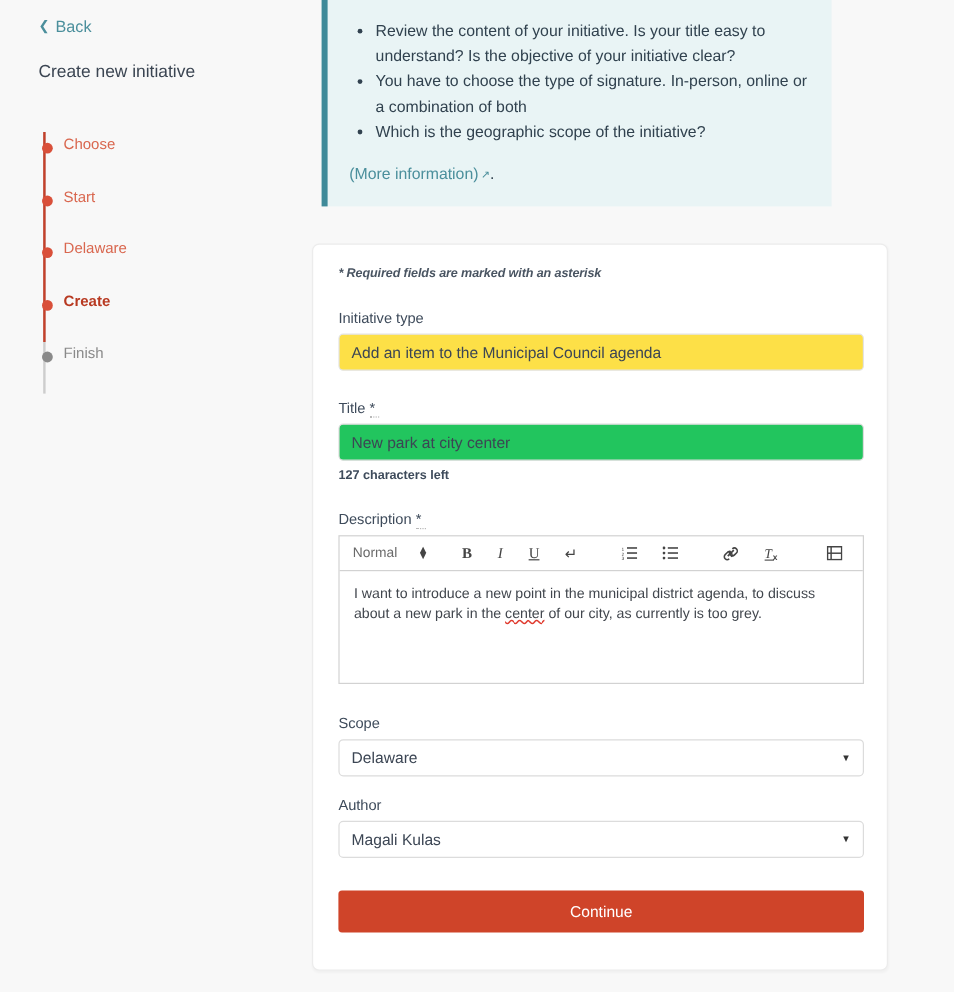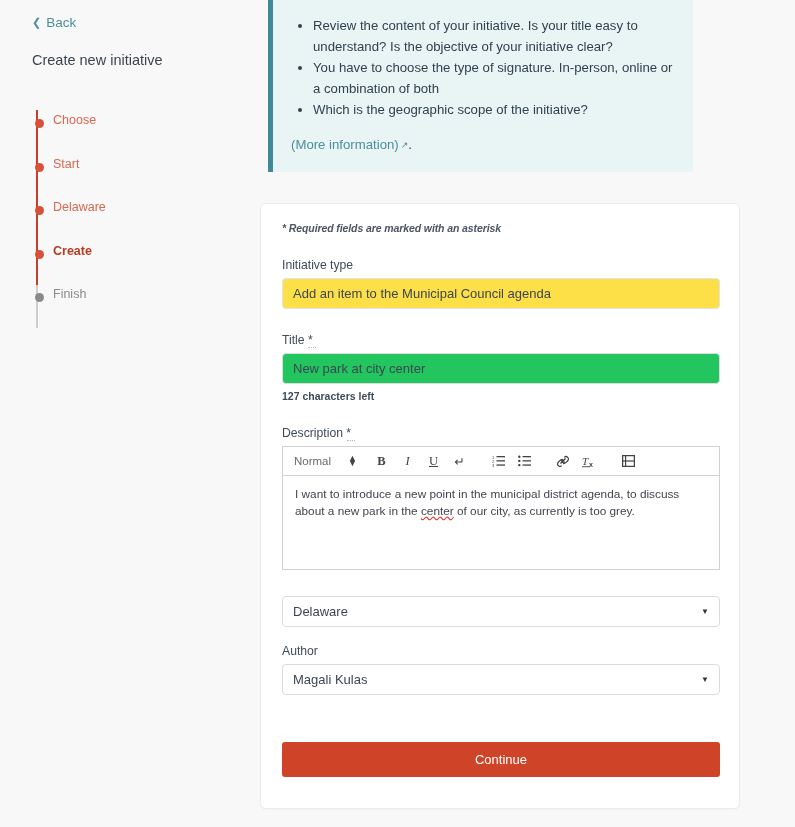--- a/index.html
+++ b/index.html
@@ -133,21 +133,21 @@
   .editor {
     width: 438px;
     border: 1px solid #d2d2d2;
     background: #fff;
   }
   .editor-toolbar {
     height: 29px;
     border-bottom: 1px solid #d2d2d2;
     display: flex; align-items: center;
     padding: 0 8px;
-    gap: 0px;
+    gap: 12px;
   }
   .tb-format {
     display: flex; align-items: center; gap: 17px;
     margin-right: 16px; margin-left: 3px;
   }
   .tb-normal { font-size: 11.5px; color: #6a6a6a; }
   .tb-stack {
     display: flex; flex-direction: column; align-items: center;
     line-height: 5px; color: #444; font-size: 9px;
   }
@@ -328,20 +328,21 @@
                 <rect x="0.6" y="5.4" width="11.8" height="1.2" fill="#444"></rect>
                 <rect x="3" y="0.6" width="1.2" height="10.8" fill="#444"></rect>
               </svg>
             </div>
           </div>
           <div class="editor-body"><span>I want to introduce a new point in the municipal district agenda, to discuss about a new park in the </span><span class="spell">center</span><span> of our city, as currently is too grey.</span></div>
         </div>
       </div>
 
       <div class="field" style="margin-top:26px">
+        <span class="field-label">Scope</span>
         <div class="select-box">
           <span>Delaware</span>
           <span class="caret">▼</span>
         </div>
       </div>
 
       <div class="field" style="margin-top:17px">
         <span class="field-label">Author</span>
         <div class="select-box">
           <span>Magali Kulas</span>

